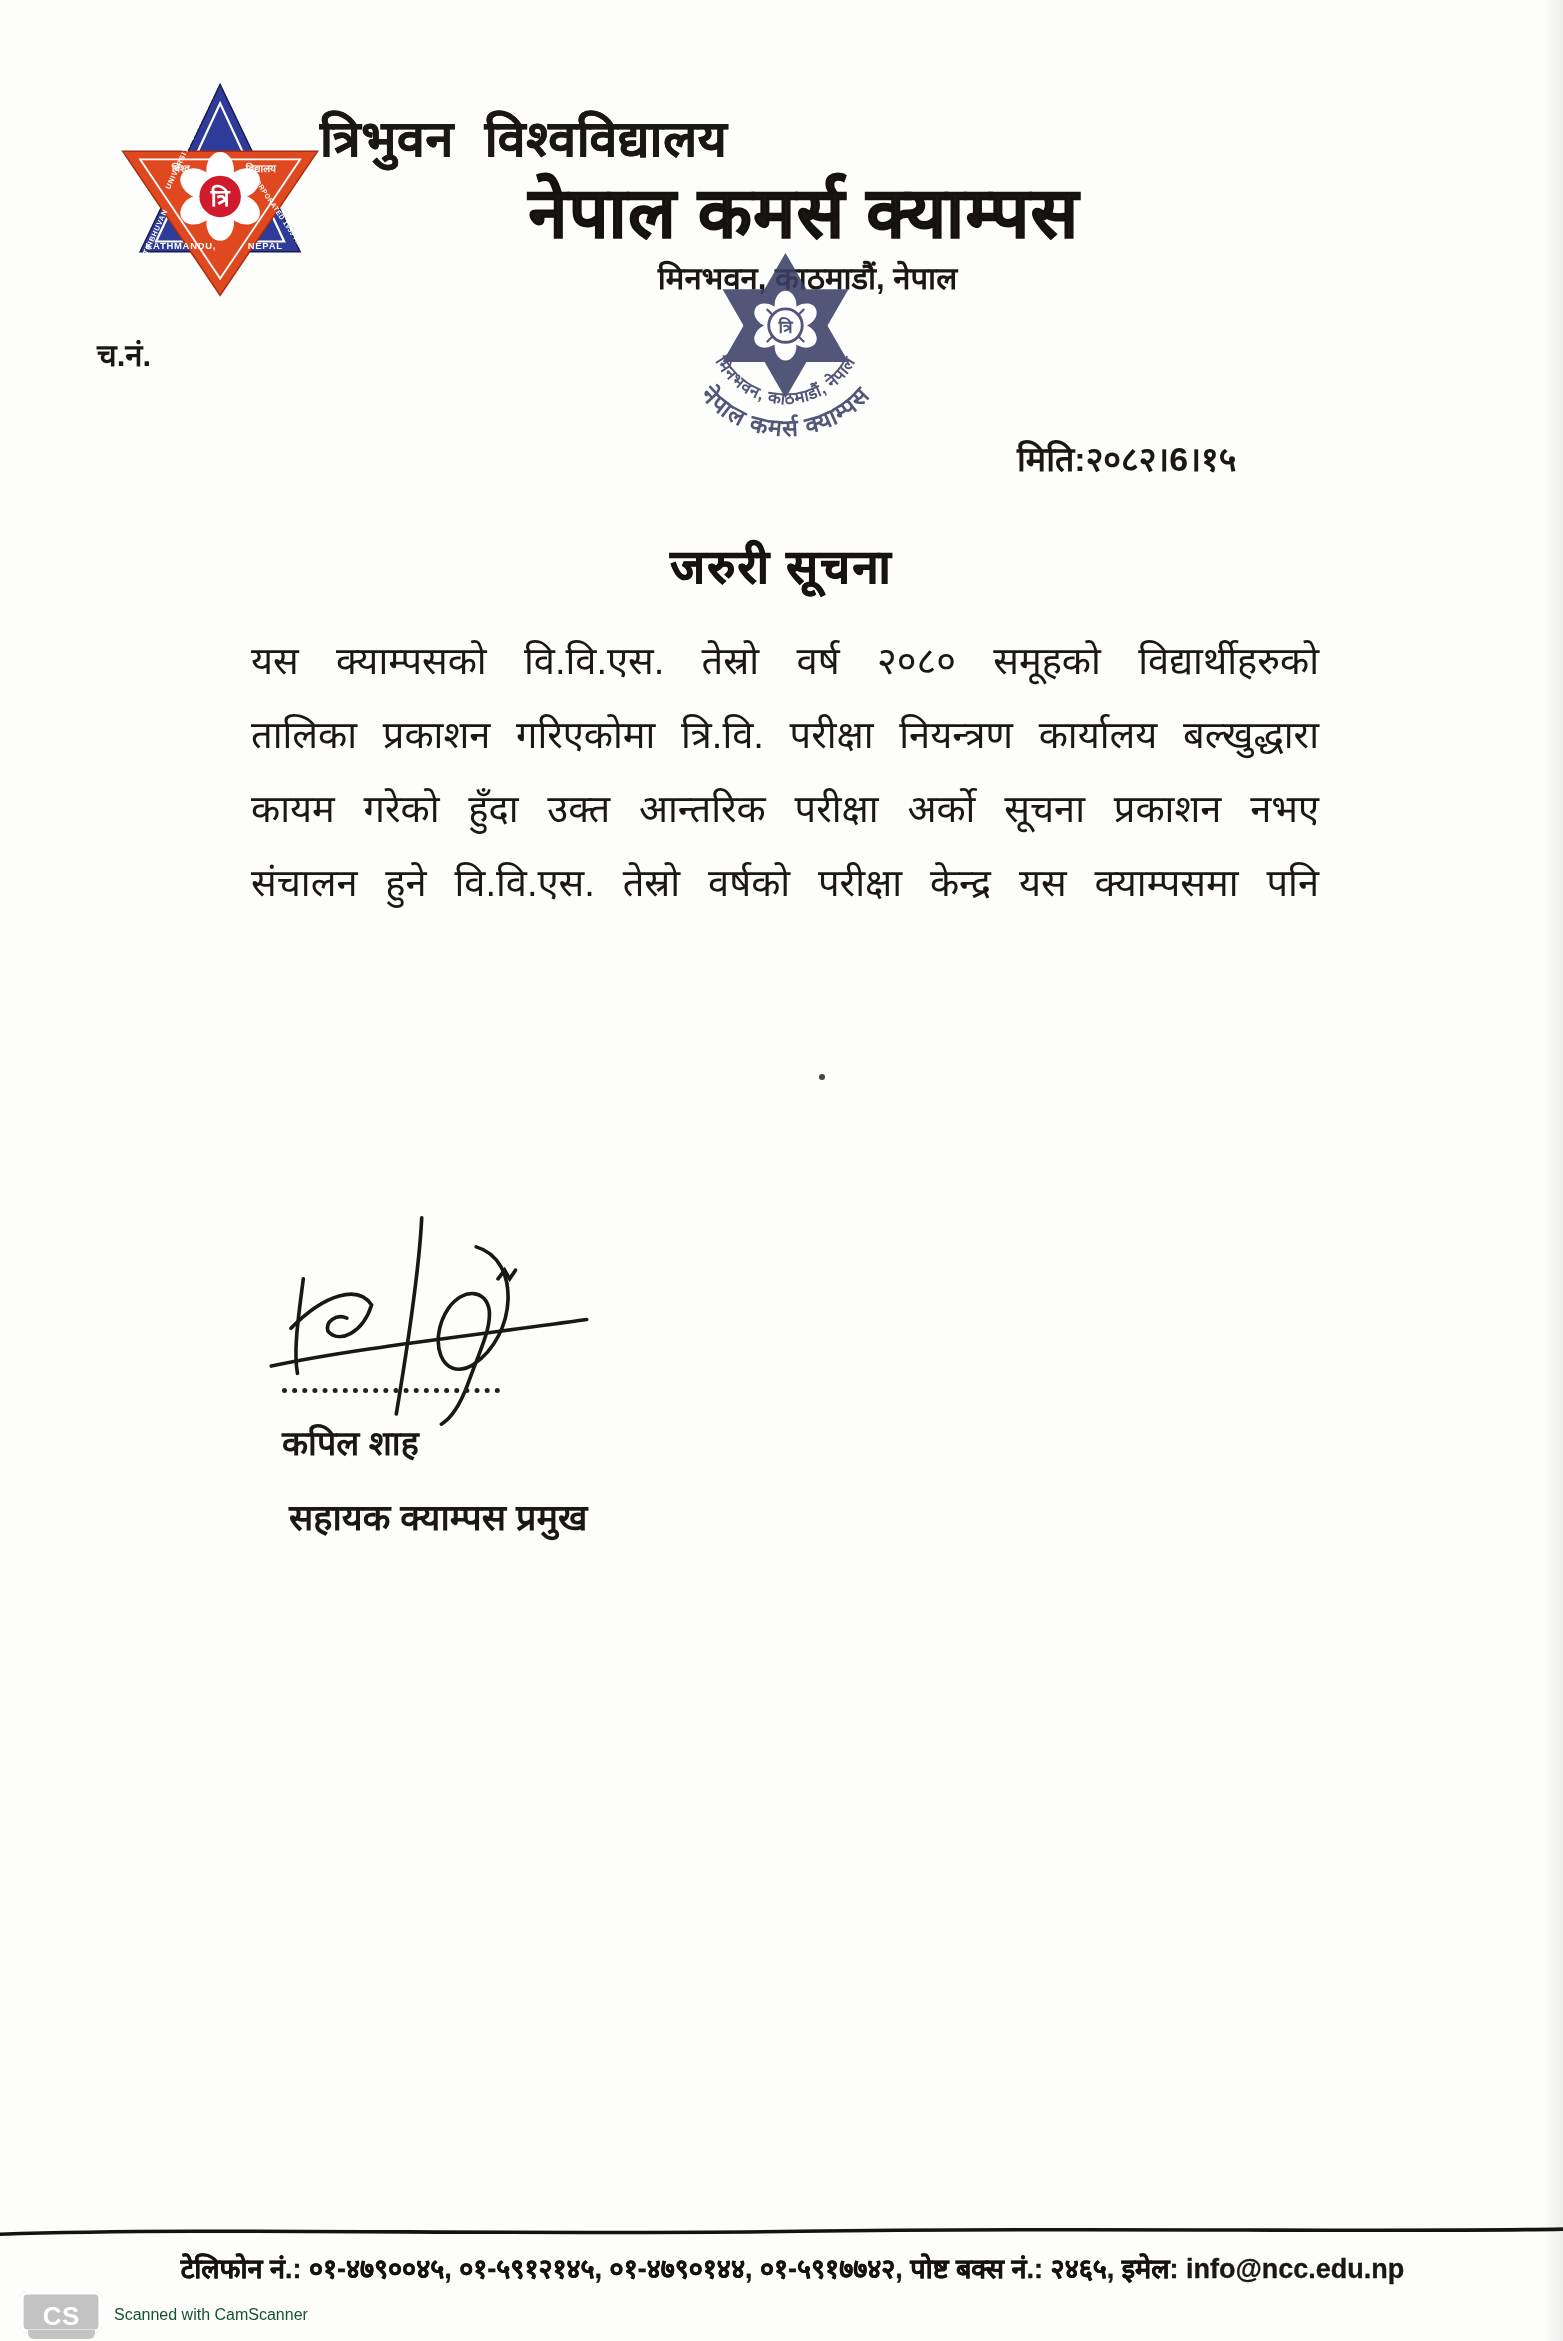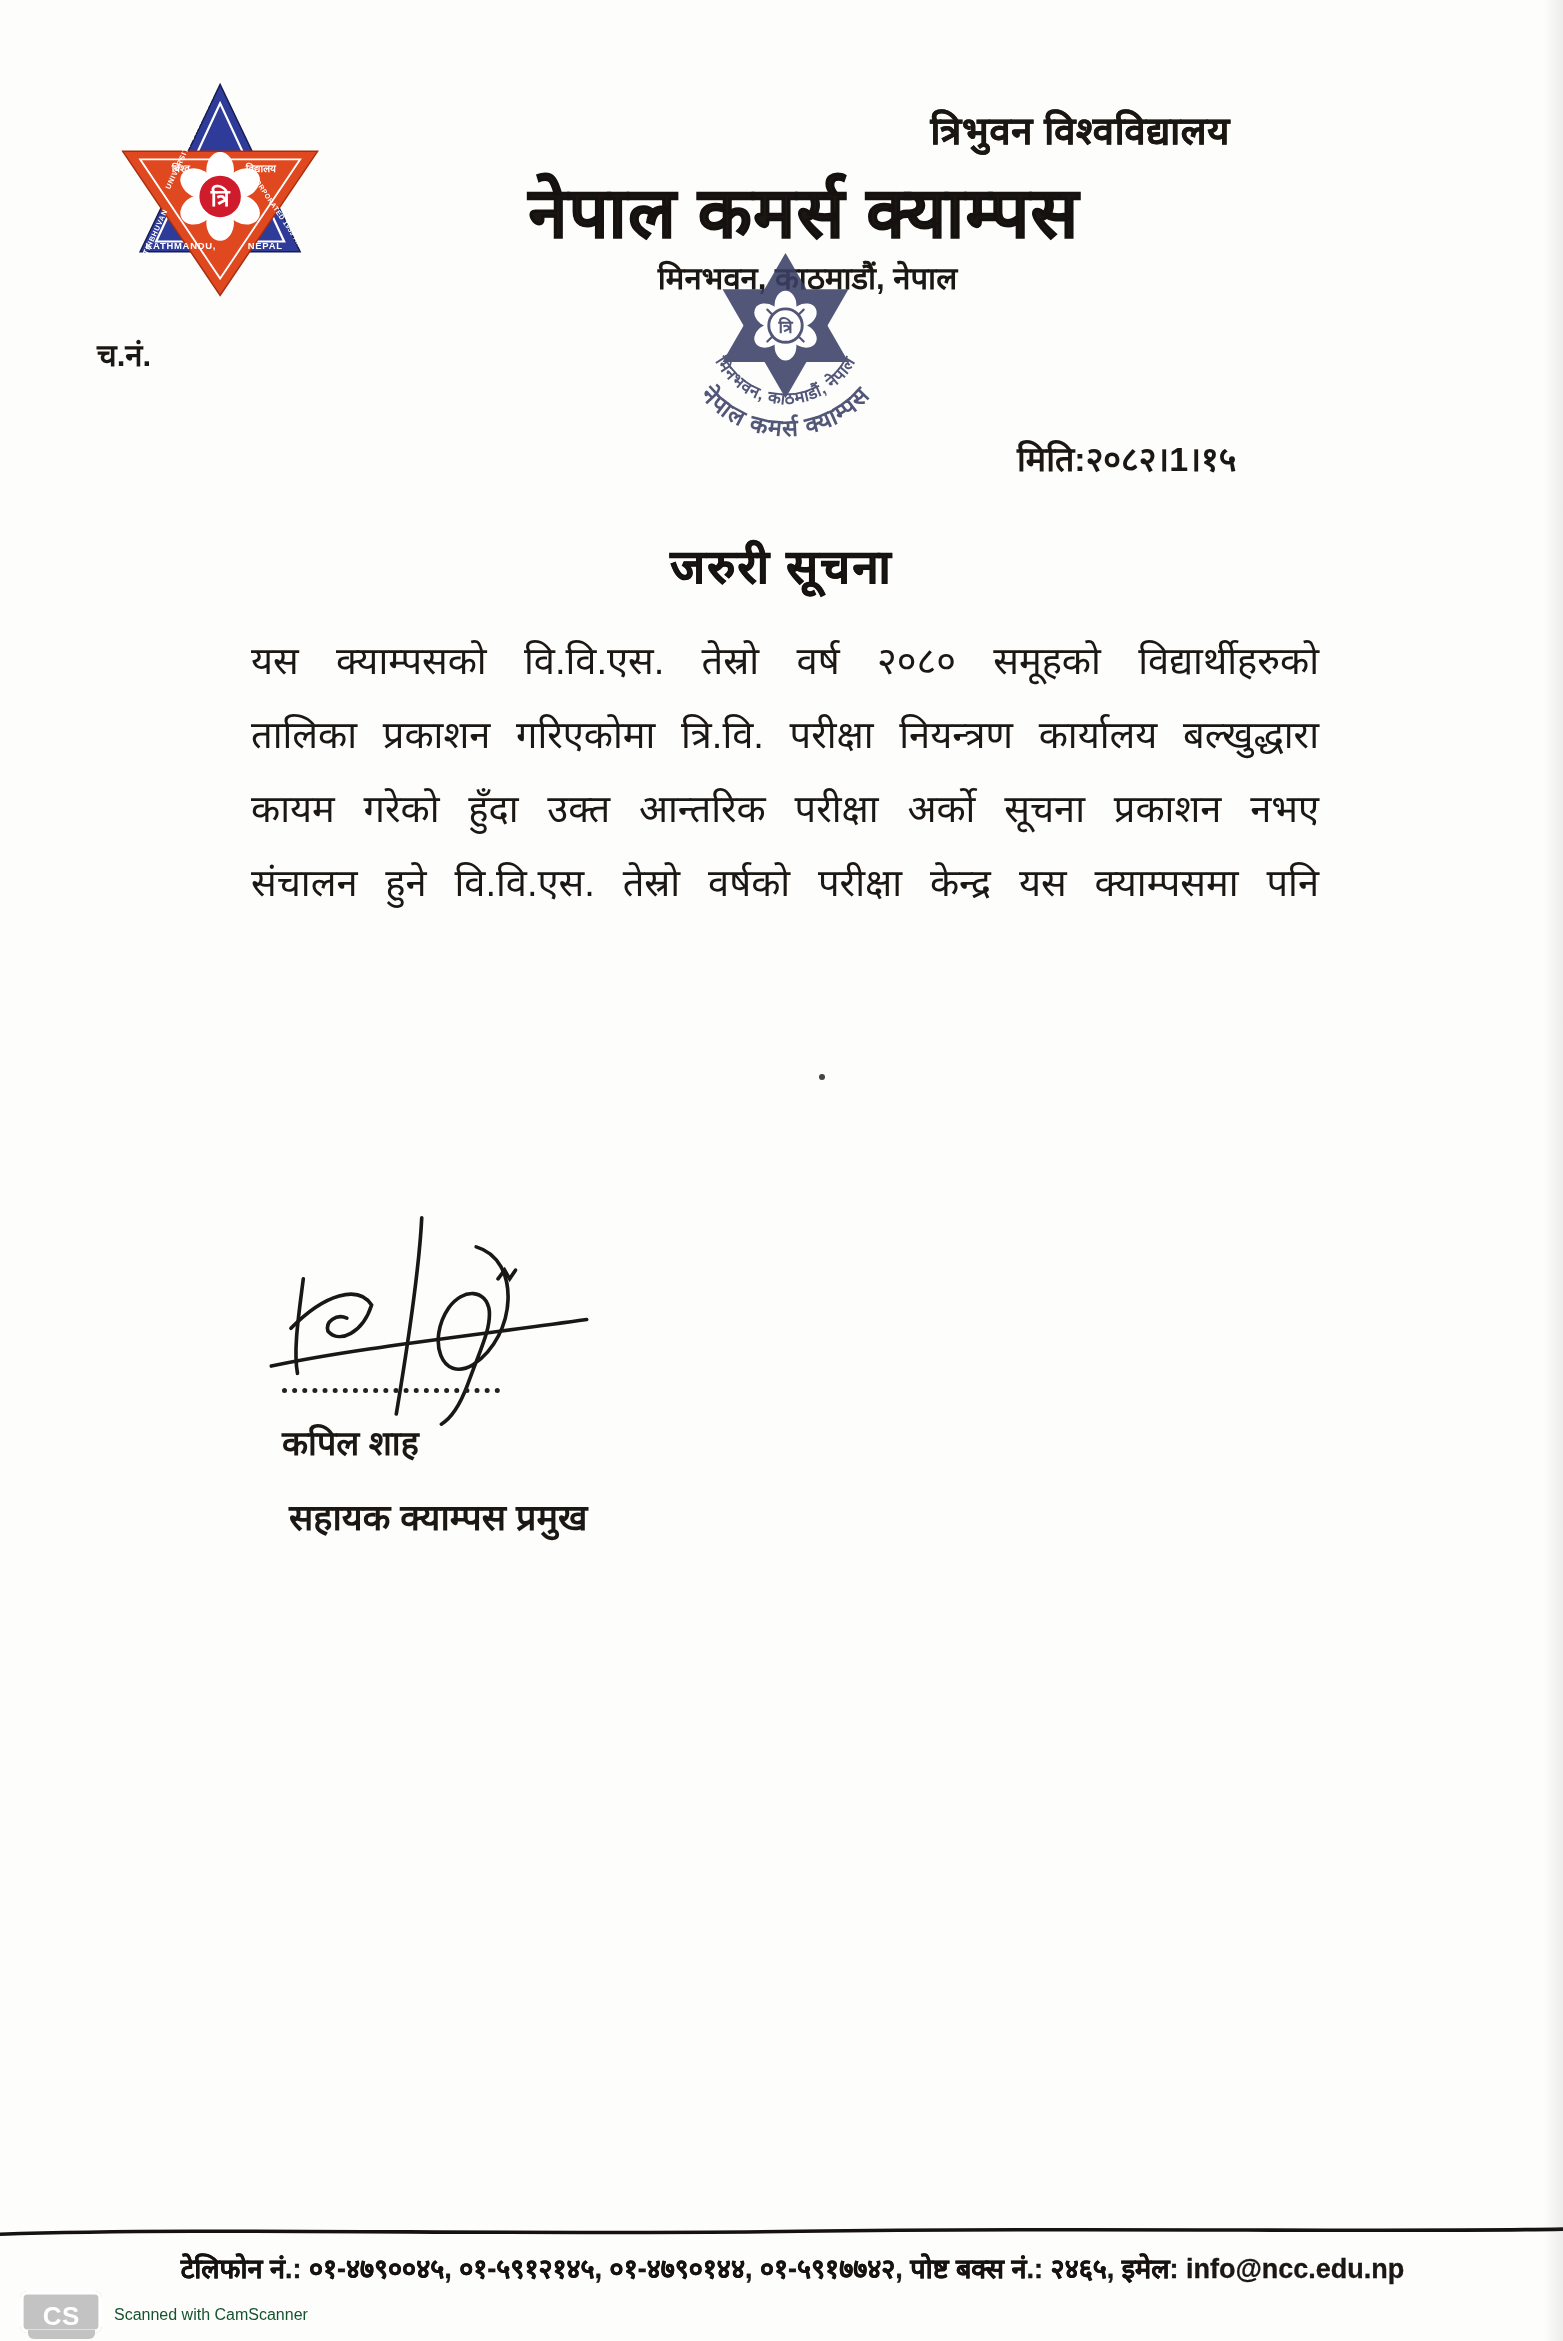--- a/index.html
+++ b/index.html
@@ -8,23 +8,24 @@
     width:1563px;height:2342px;
     background:#fdfdfc;
     overflow:hidden;
     font-family:"Liberation Sans","DejaVu Sans",sans-serif;
     color:#1b1713;
   }
   .abs{position:absolute;}
   
   .university{
     left:320px;top:103px;width:910px;
-    font-size:38px;font-weight:700;text-align:right;
+    font-size:50px;font-weight:700;text-align:left;
     -webkit-text-stroke:0.4px #1b1713;
     letter-spacing:0.7px;
+    font-family:Liberation Mono, monospace;
   }
   .campus-name{
     left:291px;top:162px;width:1026px;
     font-size:70px;font-weight:800;text-align:center;
     -webkit-text-stroke:1.2px #14110e;
     letter-spacing:1.5px;white-space:nowrap;
   }
   .address{
     left:371px;top:256px;width:873px;
     font-size:31px;font-weight:600;text-align:center;
@@ -142,21 +143,21 @@
     </g>
     <text font-size="32" font-weight="800" fill="#3b4066" letter-spacing="2">
       <textPath href="#arcCampus" startOffset="50%" text-anchor="middle">नेपाल कमर्स क्याम्पस</textPath>
     </text>
     <text font-size="23" font-weight="700" fill="#3b4066" letter-spacing="1">
       <textPath href="#arcAddress" startOffset="50%" text-anchor="middle">मिनभवन, काठमाडौं, नेपाल</textPath>
     </text>
   </svg>
 
   <div class="abs ref-no">च.नं.</div>
-  <div class="abs date-line">मिति:२०८२।1।१५</div>
+  <div class="abs date-line">मिति:२०८२।6।१५</div>
 
   <div class="abs notice-title">जरुरी सूचना</div>
 
   <div class="abs body-text">
     <span class="line">यस क्याम्पसको वि.वि.एस. तेस्रो वर्ष २०८० समूहको विद्यार्थीहरुको</span>
     <span class="line">तालिका प्रकाशन गरिएकोमा त्रि.वि. परीक्षा नियन्त्रण कार्यालय बल्खुद्धारा</span>
     <span class="line">कायम गरेको हुँदा उक्त आन्तरिक परीक्षा अर्को सूचना प्रकाशन नभए</span>
     <span class="line">संचालन हुने वि.वि.एस. तेस्रो वर्षको परीक्षा केन्द्र यस क्याम्पसमा पनि</span>
   </div>
 

